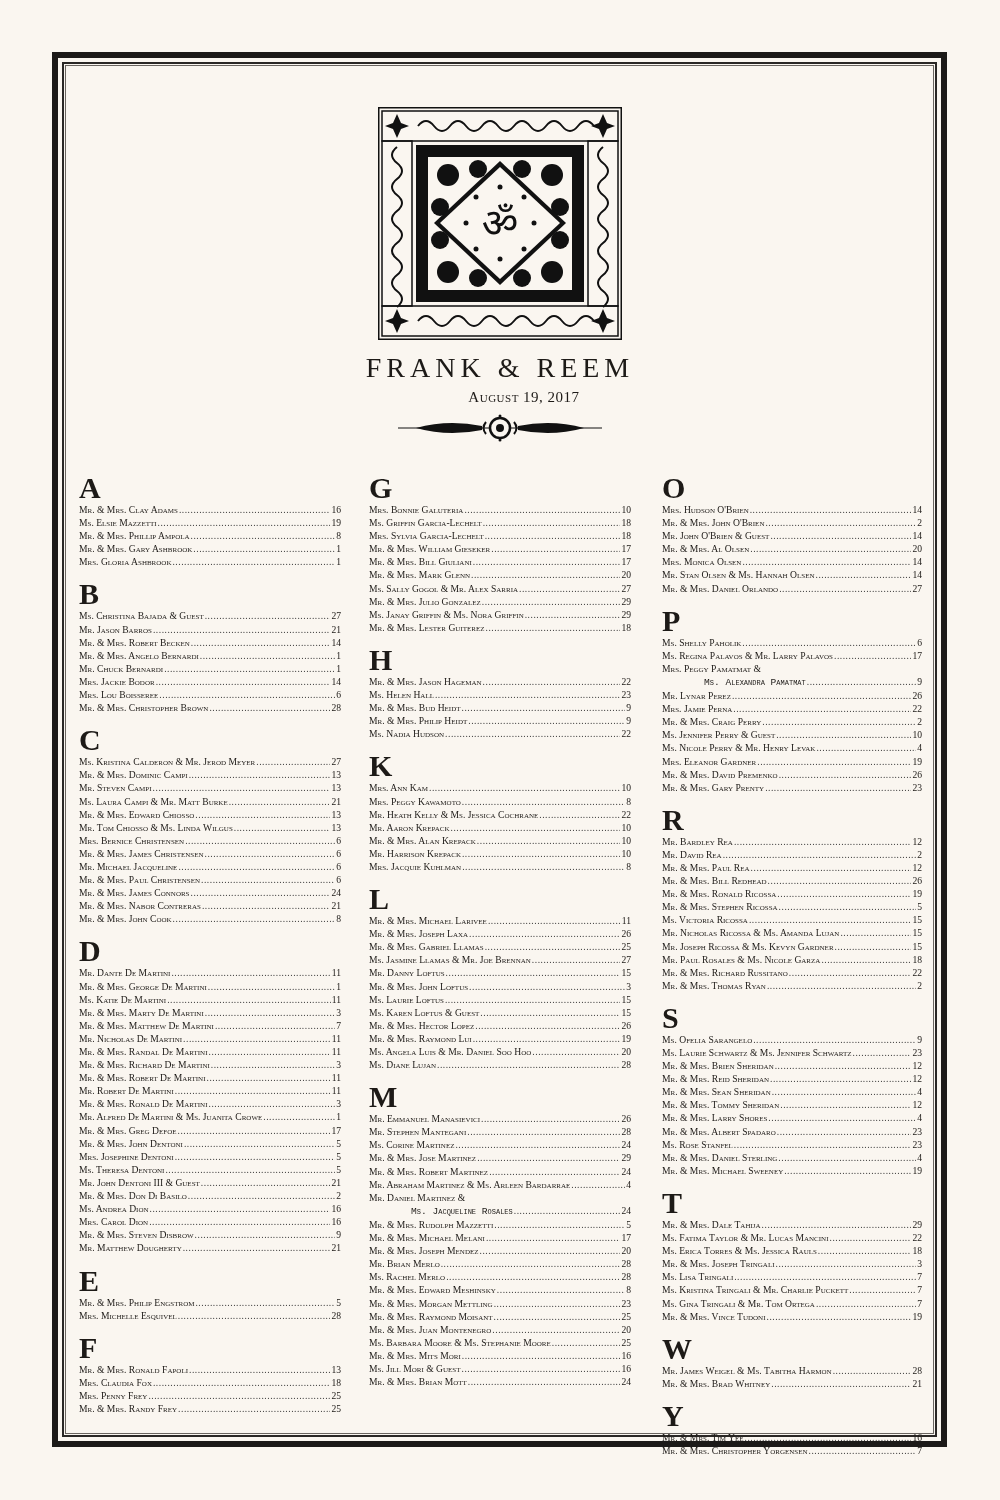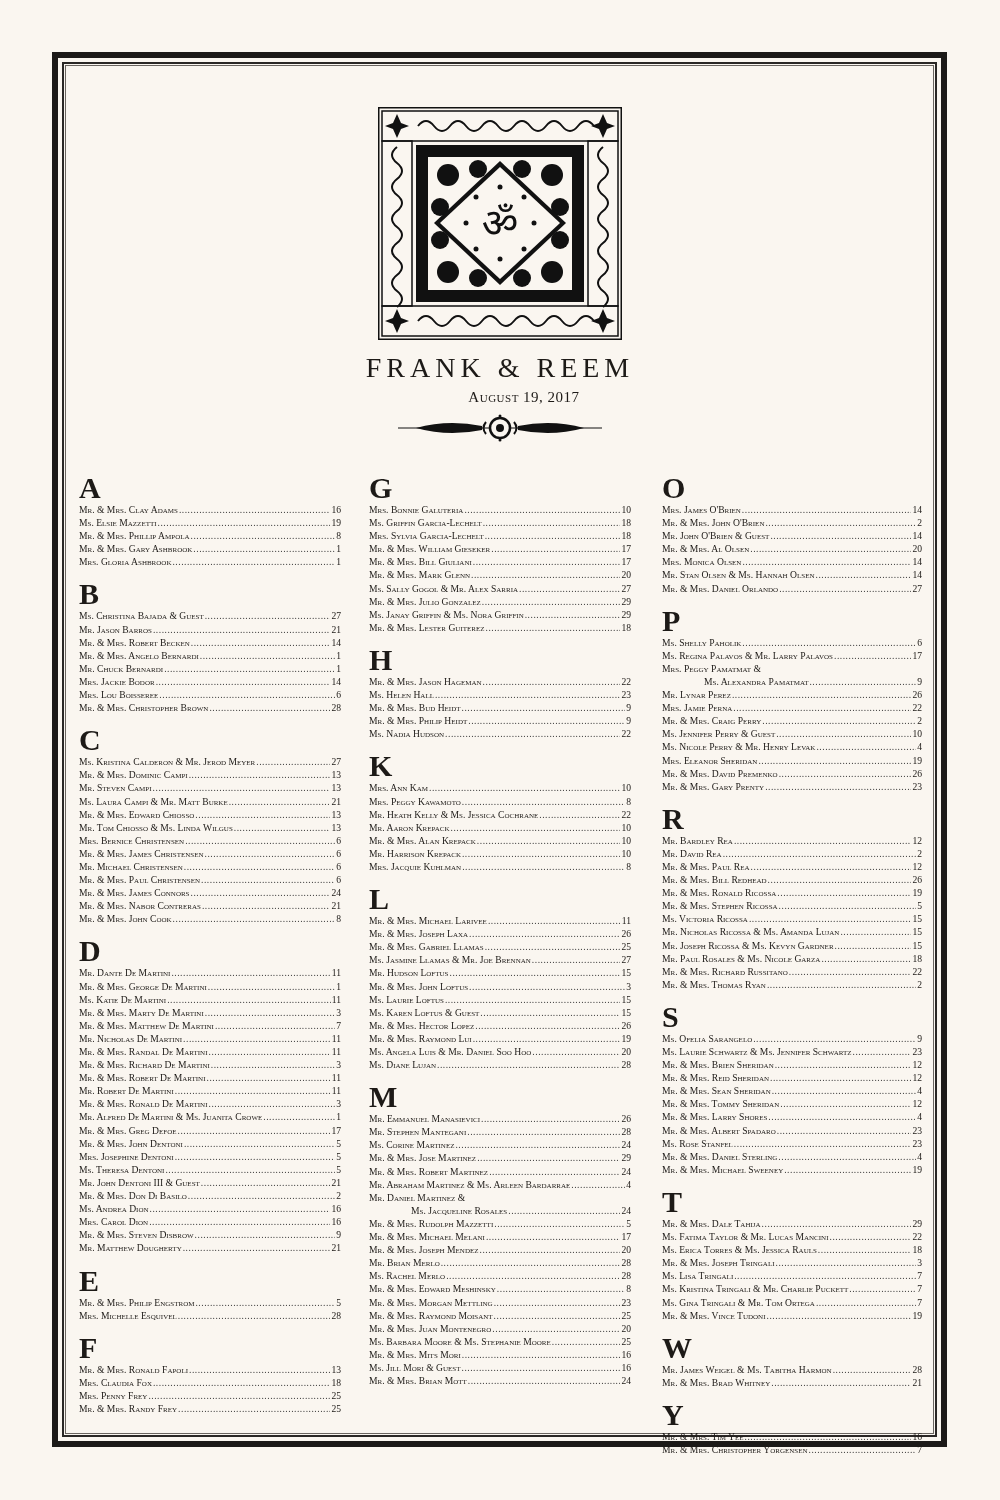--- a/index.html
+++ b/index.html
@@ -54,21 +54,21 @@
   }
   .entry .name { flex: 0 0 auto; }
   .entry .dots {
     flex: 1 1 auto; overflow: hidden; margin: 0 1px; color: #333;
     letter-spacing: 0.5px;
   }
   .entry .dots::before {
     content: "................................................................................................................................";
   }
   .entry .table { flex: 0 0 auto; font-variant: normal; }
-  .entry.cont .name { padding-left: 42px; }
+  .entry.cont .name { padding-left: 42px; font-family: Liberation Mono, monospace; }
 </style>
 </head>
 <body>
 
 <div class="frame-outer"></div>
 <div class="frame-inner"></div>
 <div class="frame-inner2"></div>
 
 <svg class="monogram" viewBox="0 0 244 233">
   <rect x="0" y="0" width="244" height="233" fill="#faf6f0" stroke="#111" stroke-width="3"></rect>
@@ -257,21 +257,21 @@
           <span class="name">Mrs. Bernice Christensen</span>
           <span class="dots"></span>
           <span class="table">6</span>
         </div>
         <div class="entry">
           <span class="name">Mr. &amp; Mrs. James Christensen</span>
           <span class="dots"></span>
           <span class="table">6</span>
         </div>
         <div class="entry">
-          <span class="name">Mr. Michael Christensen</span>
+          <span class="name">Mr. Michael Jacqueline</span>
           <span class="dots"></span>
           <span class="table">6</span>
         </div>
         <div class="entry">
           <span class="name">Mr. &amp; Mrs. Paul Christensen</span>
           <span class="dots"></span>
           <span class="table">6</span>
         </div>
         <div class="entry">
           <span class="name">Mr. &amp; Mrs. James Connors</span>
@@ -577,21 +577,21 @@
           <span class="name">Mr. &amp; Mrs. Gabriel Llamas</span>
           <span class="dots"></span>
           <span class="table">25</span>
         </div>
         <div class="entry">
           <span class="name">Ms. Jasmine Llamas &amp; Mr. Joe Brennan</span>
           <span class="dots"></span>
           <span class="table">27</span>
         </div>
         <div class="entry">
-          <span class="name">Mr. Hudson Loftus</span>
+          <span class="name">Mr. Danny Loftus</span>
           <span class="dots"></span>
           <span class="table">15</span>
         </div>
         <div class="entry">
           <span class="name">Mr. &amp; Mrs. John Loftus</span>
           <span class="dots"></span>
           <span class="table">3</span>
         </div>
         <div class="entry">
           <span class="name">Ms. Laurie Loftus</span>
@@ -730,21 +730,21 @@
           <span class="table">24</span>
         </div>
       </div>
     </div>
 </div>
 <div class="column col-3">
   <div id="col2">
       <div class="section">
         <div class="letter">O</div>
         <div class="entry">
-          <span class="name">Mrs. James O'Brien</span>
+          <span class="name">Mrs. Hudson O'Brien</span>
           <span class="dots"></span>
           <span class="table">14</span>
         </div>
         <div class="entry">
           <span class="name">Mr. &amp; Mrs. John O'Brien</span>
           <span class="dots"></span>
           <span class="table">2</span>
         </div>
         <div class="entry">
           <span class="name">Mr. John O'Brien &amp; Guest</span>
@@ -811,21 +811,21 @@
           <span class="name">Ms. Jennifer Perry &amp; Guest</span>
           <span class="dots"></span>
           <span class="table">10</span>
         </div>
         <div class="entry">
           <span class="name">Ms. Nicole Perry &amp; Mr. Henry Levak</span>
           <span class="dots"></span>
           <span class="table">4</span>
         </div>
         <div class="entry">
-          <span class="name">Mrs. Eleanor Sheridan</span>
+          <span class="name">Mrs. Eleanor Gardner</span>
           <span class="dots"></span>
           <span class="table">19</span>
         </div>
         <div class="entry">
           <span class="name">Mr. &amp; Mrs. David Premenko</span>
           <span class="dots"></span>
           <span class="table">26</span>
         </div>
         <div class="entry">
           <span class="name">Mr. &amp; Mrs. Gary Prenty</span>

